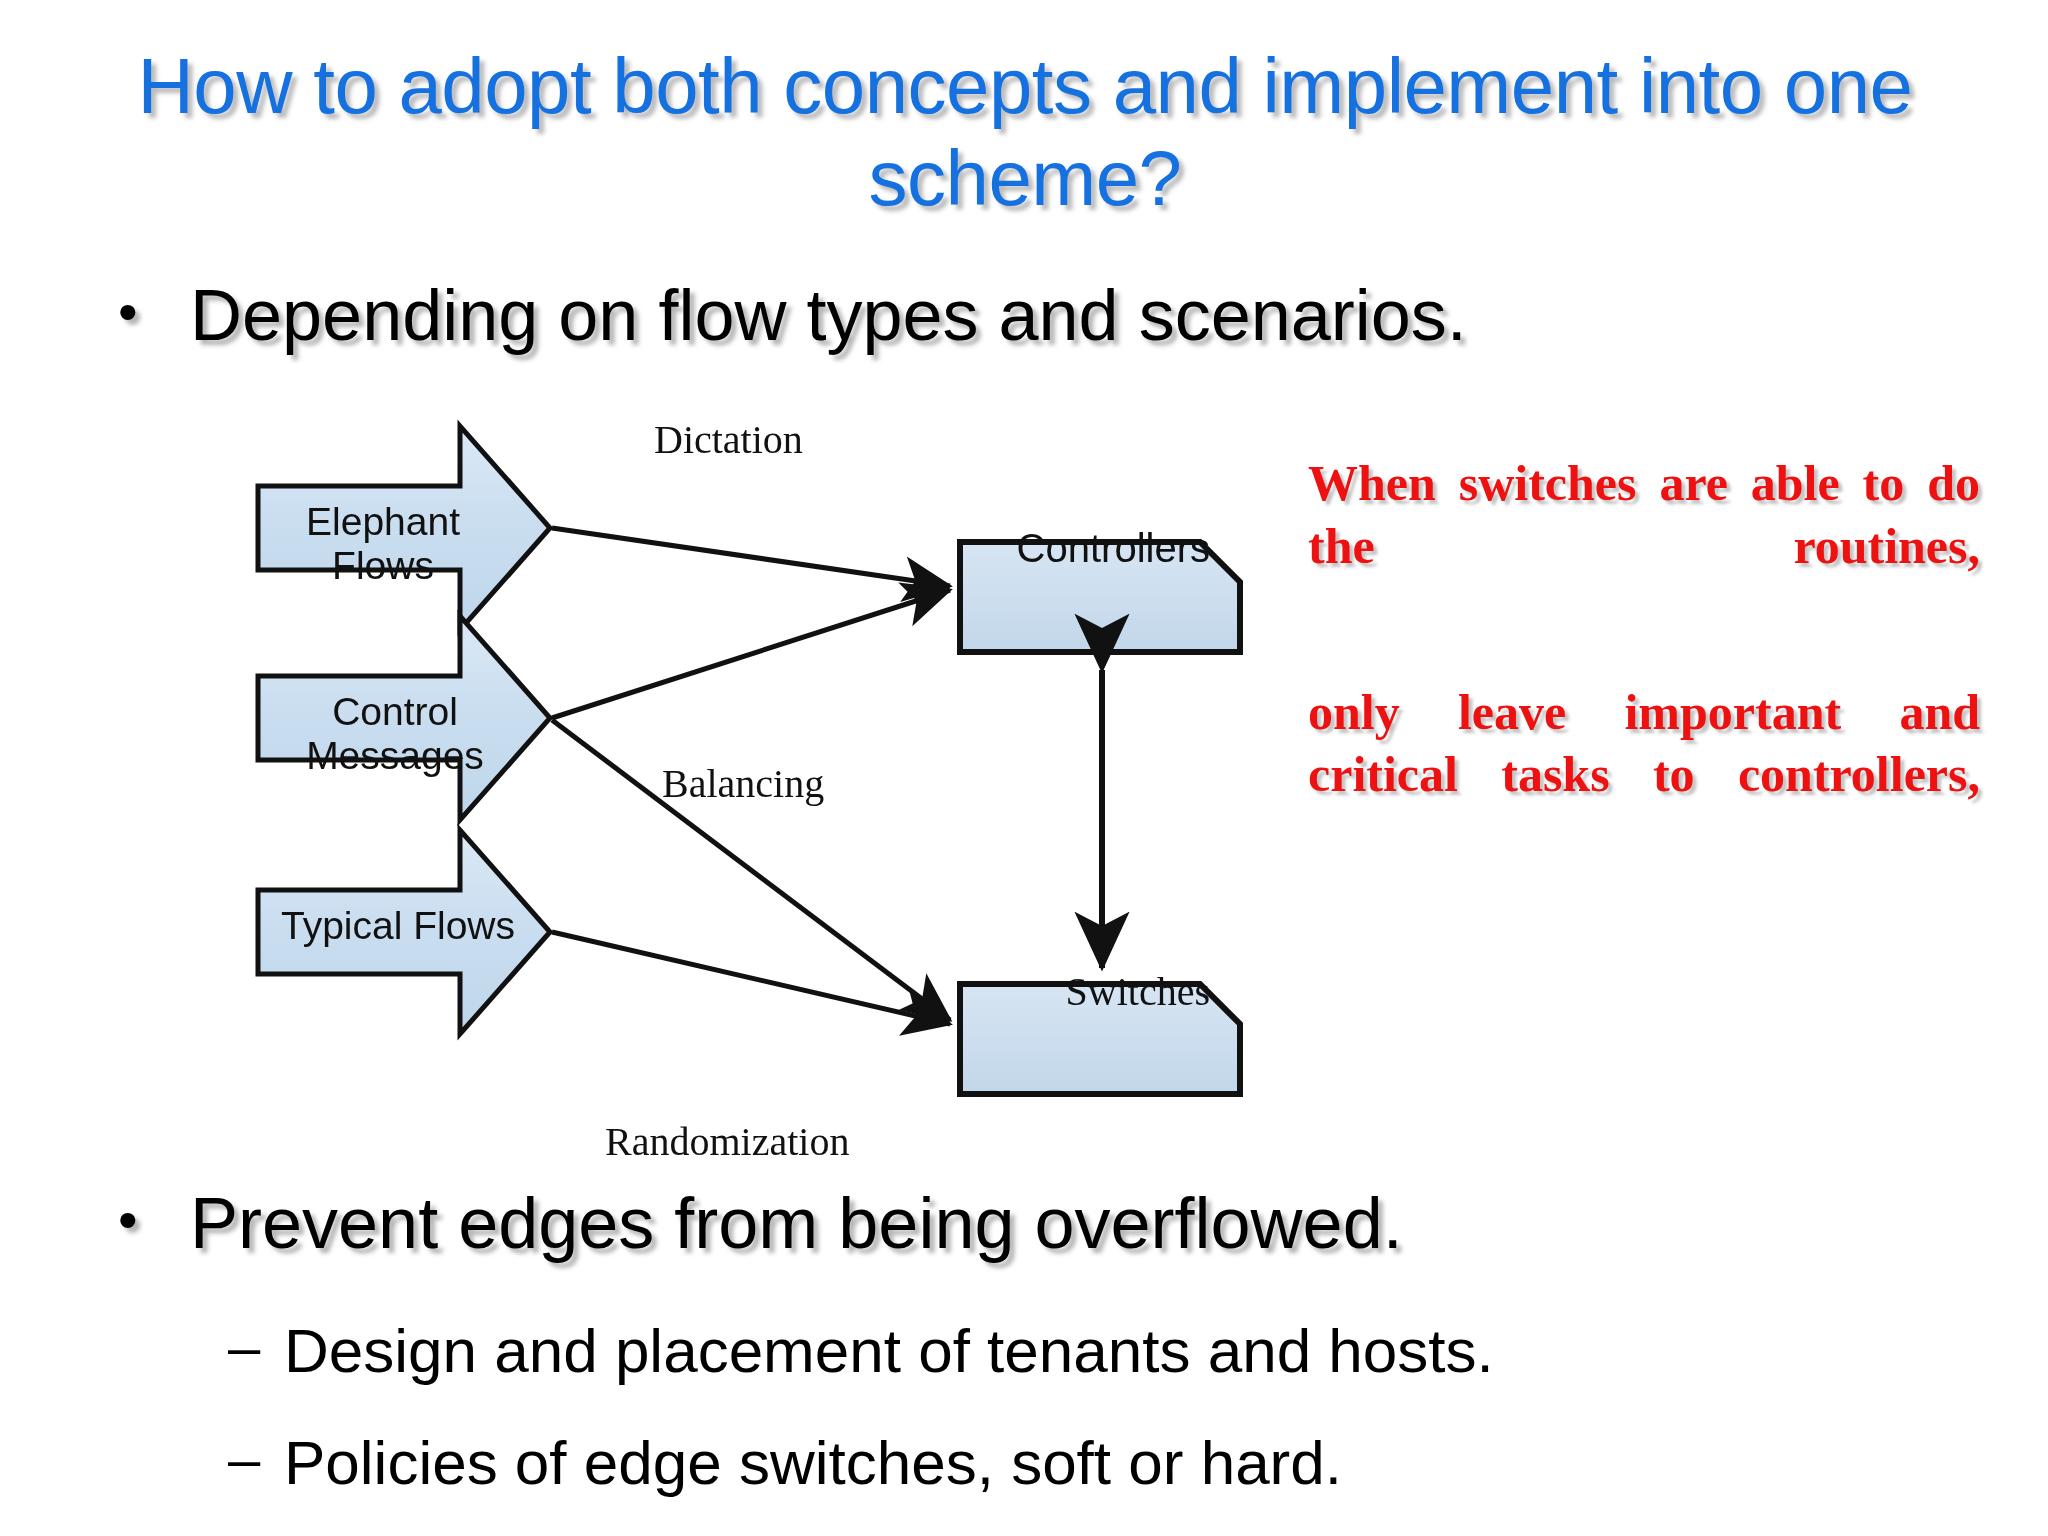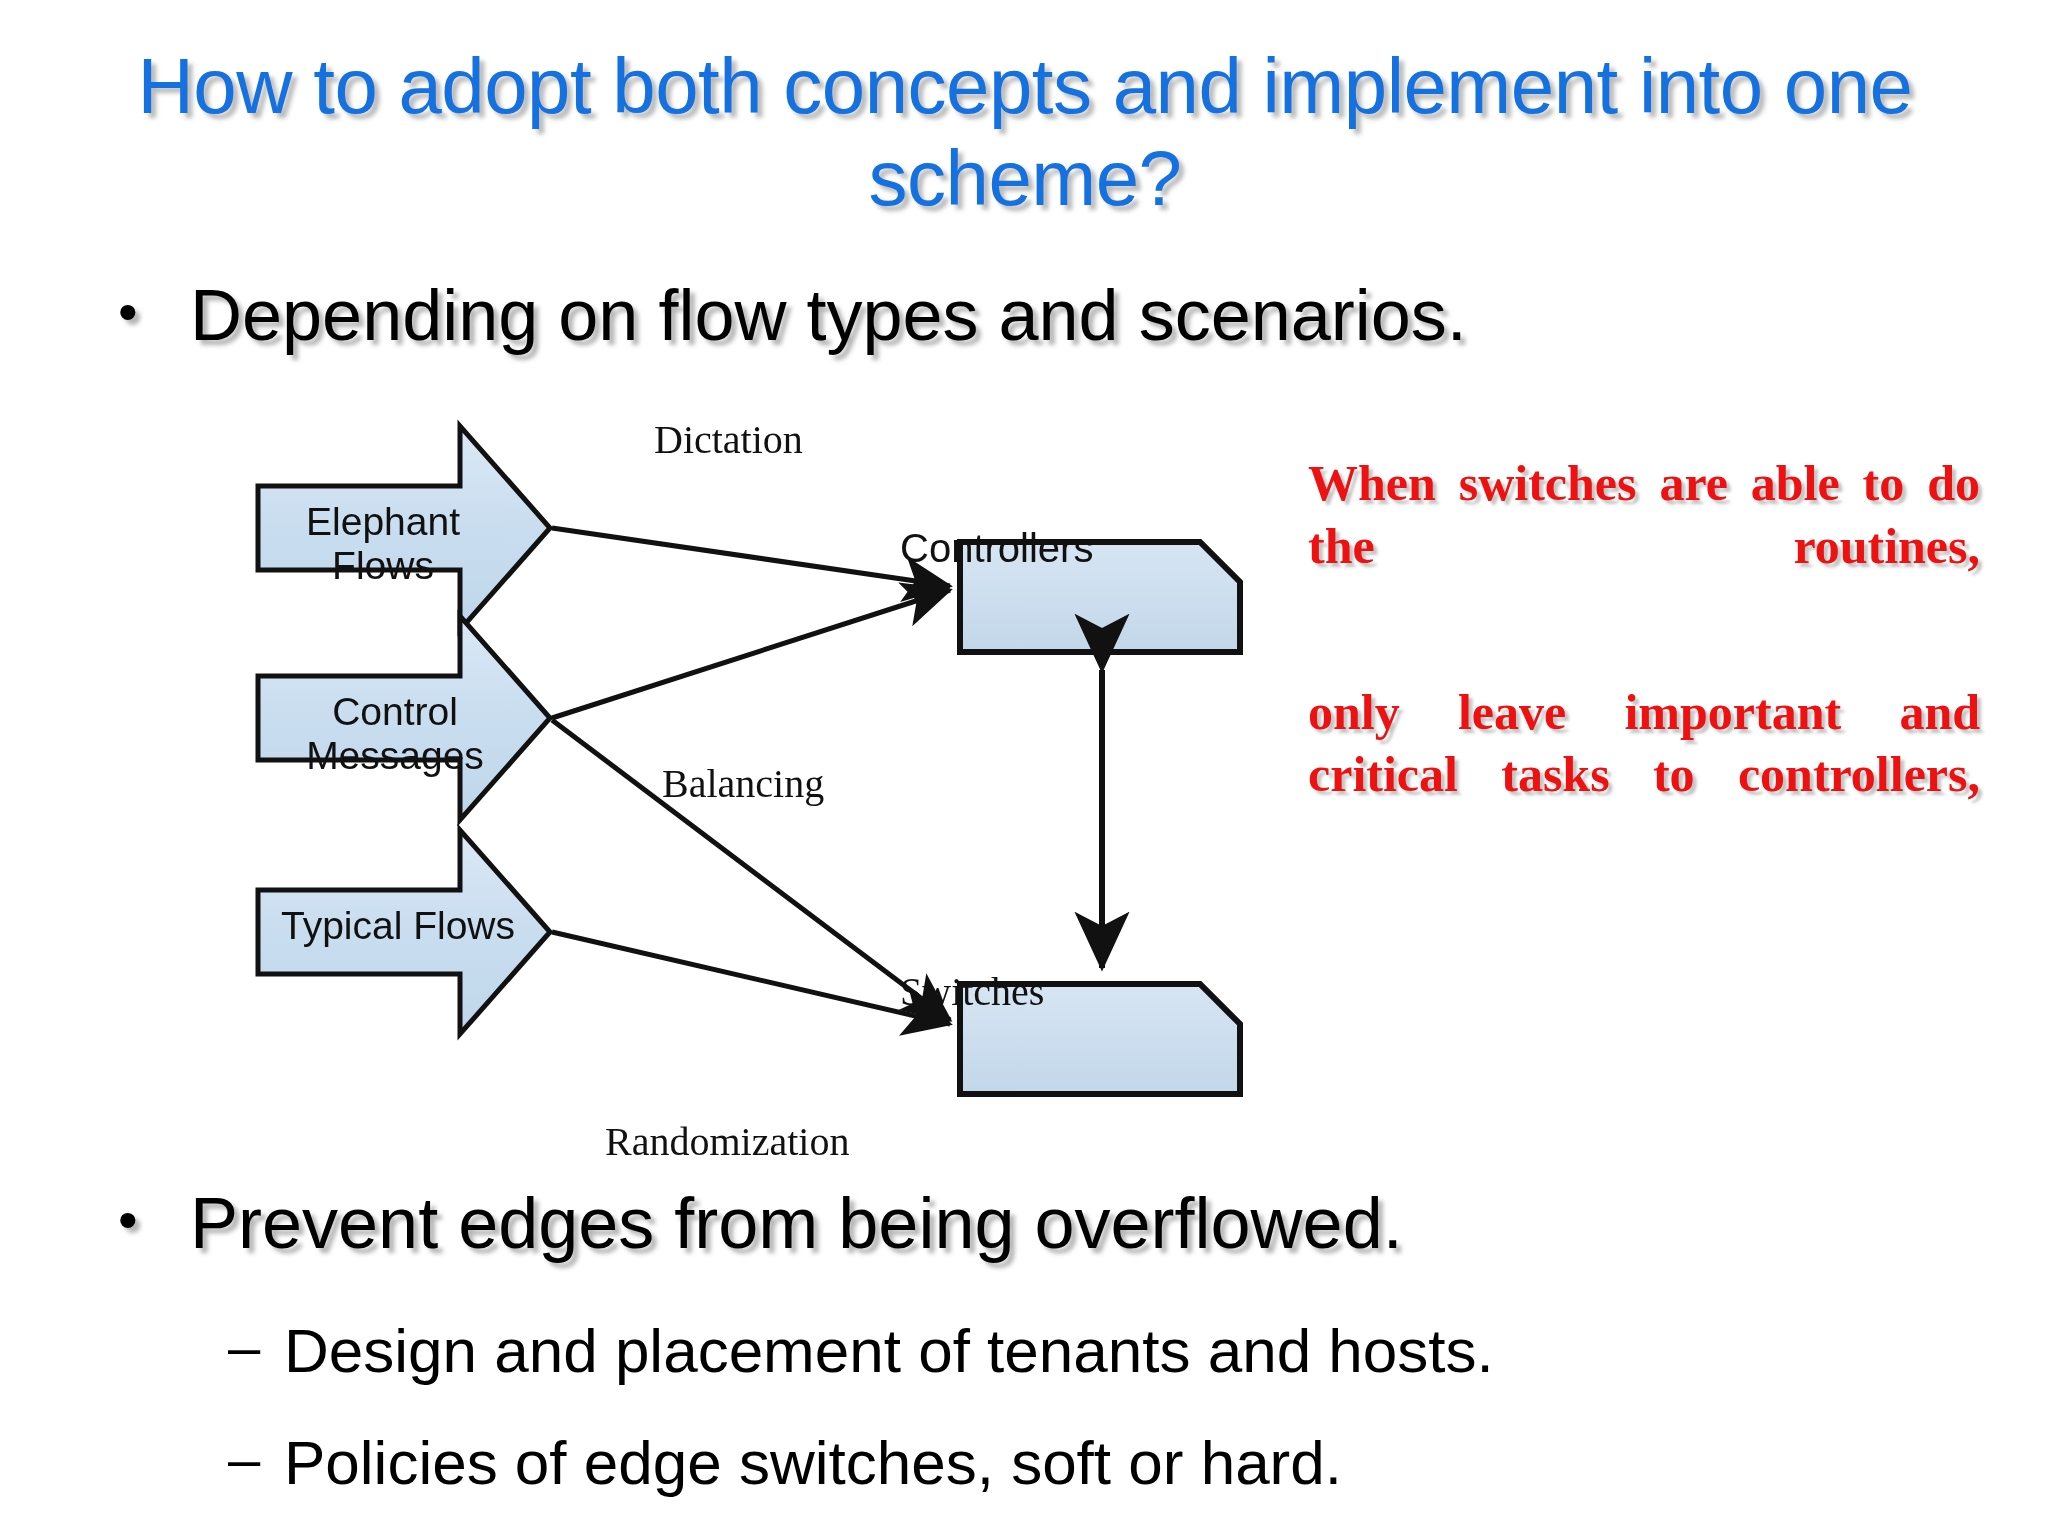--- a/index.html
+++ b/index.html
@@ -130,21 +130,21 @@
     font-family: "Liberation Sans", sans-serif;
     white-space: pre-line;
     pointer-events: none;
   }
   #text-elephant { left: 8px; top:  92px; width: 250px; }
   #text-control  { left: 20px; top: 282px; width: 250px; }
   #text-typical  { left: 14px; top: 496px; width: 268px; }
 
   .node-text {
     position: absolute;
-    text-align: left;
+    text-align: right;
     color: #111111;
     font-size: 40px;
     font-family: "Liberation Sans", sans-serif;
     white-space: nowrap;
   }
   #text-controllers { left: 650px; top: 118px; width: 310px; }
   #text-switches    { left: 650px; top: 560px; width: 310px; font-family: Liberation Serif, serif; }
 </style>
 </head>
 <body>

